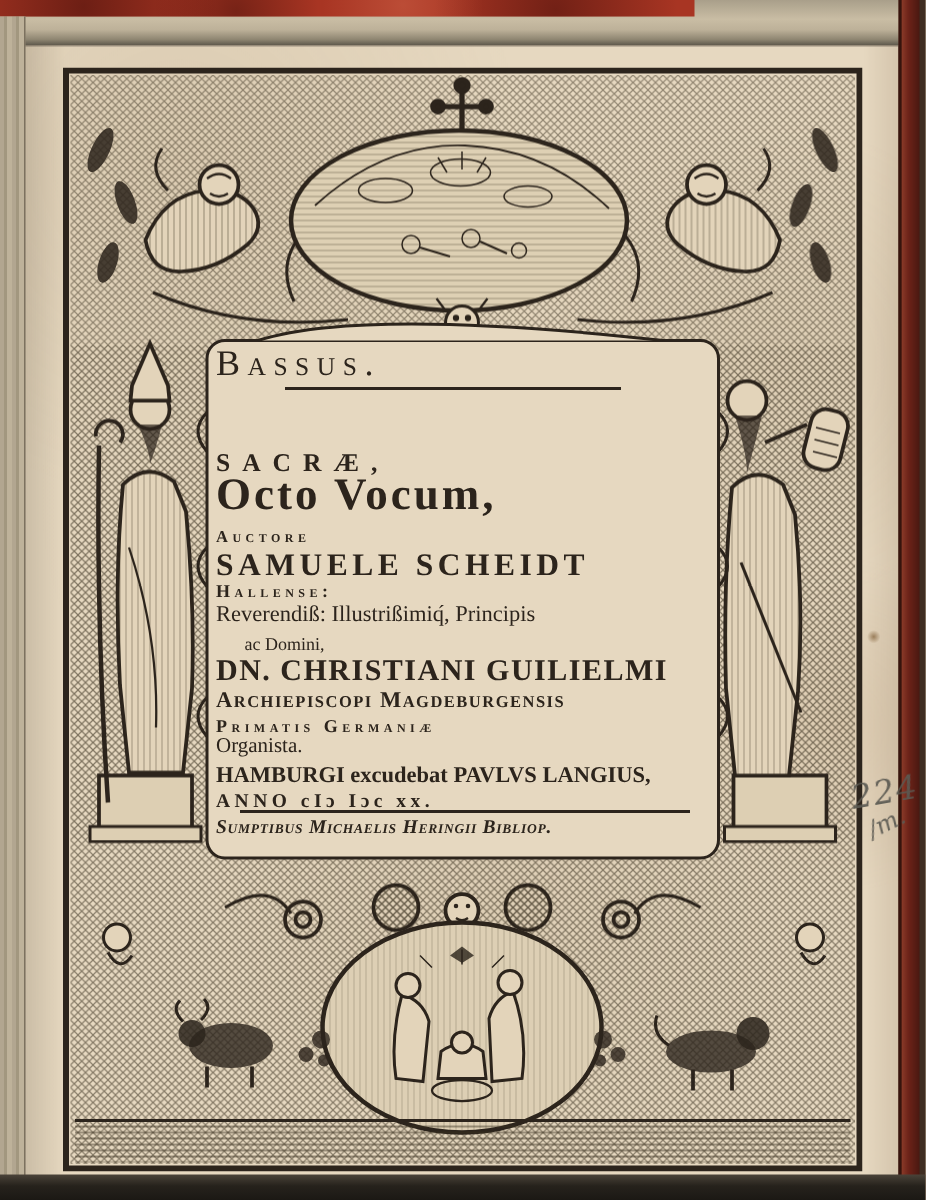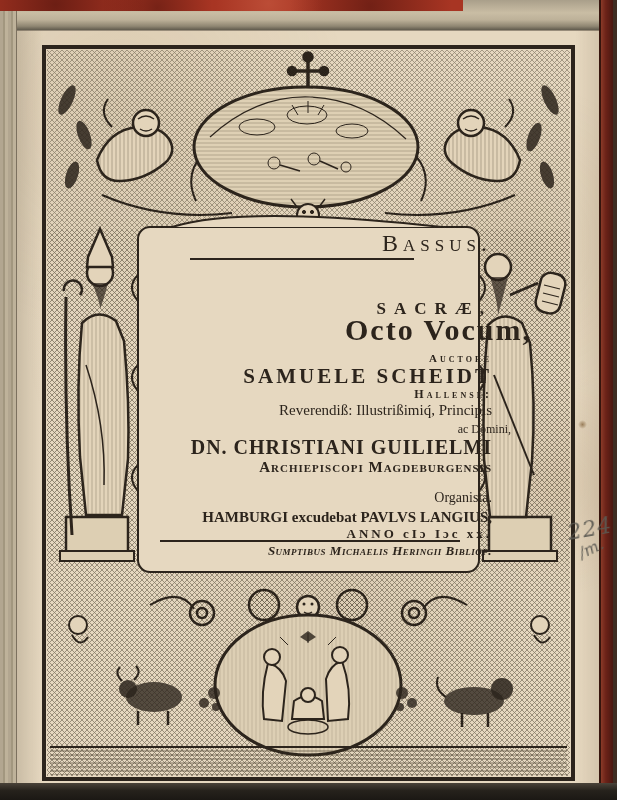--- a/index.html
+++ b/index.html
@@ -38,30 +38,30 @@
   .shadow-bottom{left:0;top:783px;width:617px;height:17px;
     background:linear-gradient(180deg,#4a4339 0%,#26221c 45%,#1b1814 100%);}
   .stain{left:578px;top:420px;width:9px;height:9px;border-radius:50%;
     background:radial-gradient(circle,#8a6b45 0%,rgba(138,107,69,0) 70%);opacity:.8;}
 
   
   .woodcut{left:42px;top:45px;width:533px;height:736px;}
 
   
   .textblock{left:140px;top:0;width:336px;height:600px;color:#2c241c;}
-  .line{position:absolute;left:16px;width:100%;text-align:right;line-height:1.05;white-space:nowrap;}
+  .line{position:absolute;left:4px;width:100%;text-align:left;line-height:1.05;white-space:nowrap;}
   .sc{font-variant:small-caps;}
   .it{}
   .b{font-weight:bold;}
   .l-bassus   {top:231px;font-size:24px;letter-spacing:5px;}
   .rule       {position:absolute;background:#2c241c;height:2px;}
   .rule1      {top:258px;left:50px;width:224px;}
   .l-cantiones{top:262px;font-size:34px;letter-spacing:8px;}
   .l-sacrae   {top:300px;font-size:17px;letter-spacing:8px;}
-  .l-octo     {top:314px;font-size:30px;letter-spacing:2px;margin-left:40px;}
+  .l-octo     {top:314px;font-size:30px;letter-spacing:2px;}
   .l-auctore  {top:353px;font-size:11px;letter-spacing:3px;}
   .l-samuele  {top:365px;font-size:21px;letter-spacing:3px;}
   .l-hallense {top:388px;font-size:12px;letter-spacing:3px;}
   .l-ded1     {top:403px;font-size:15px;}
   .l-ded2     {top:423px;font-size:12px;margin-left:19px;}
   .l-patron   {top:437px;font-size:20px;letter-spacing:1px;}
   .l-archiep  {top:460px;font-size:15px;letter-spacing:1px;}
   .l-primatis {top:478px;font-size:12px;letter-spacing:3px;}
   .l-organista{top:491px;font-size:14px;}
   .l-imprint1 {top:510px;font-size:15px;}
@@ -282,20 +282,21 @@
   <div class="rule rule1"></div>
   <div class="line l-sacrae b">SACRÆ,</div>
   <div class="line l-octo b">Octo Vocum,</div>
   <div class="line l-auctore b sc">Auctore</div>
   <div class="line l-samuele b">SAMUELE SCHEIDT</div>
   <div class="line l-hallense b sc">Hallense:</div>
   <div class="line l-ded1 it">Reverendiß: Illustrißimiq́, Principis</div>
   <div class="line l-ded2 it">ac Domini,</div>
   <div class="line l-patron b">DN. CHRISTIANI GUILIELMI</div>
   <div class="line l-archiep b sc">Archiepiscopi Magdeburgensis</div>
+  <div class="line l-primatis b sc">Primatis Germaniæ</div>
   <div class="line l-organista it">Organista.</div>
   <div class="line l-imprint1 b it">HAMBURGI excudebat PAVLVS LANGIUS,</div>
   <div class="line l-imprint2 b">ANNO cIɔ Iɔc xx.</div>
   <div class="rule rule2"></div>
   <div class="line l-publisher b sc">Sumptibus Michaelis Heringii Bibliop.</div>
 </div>
 
 <div class="abs shelfmark">
   <span class="num">224</span>
   <span class="suf">/m.</span>

